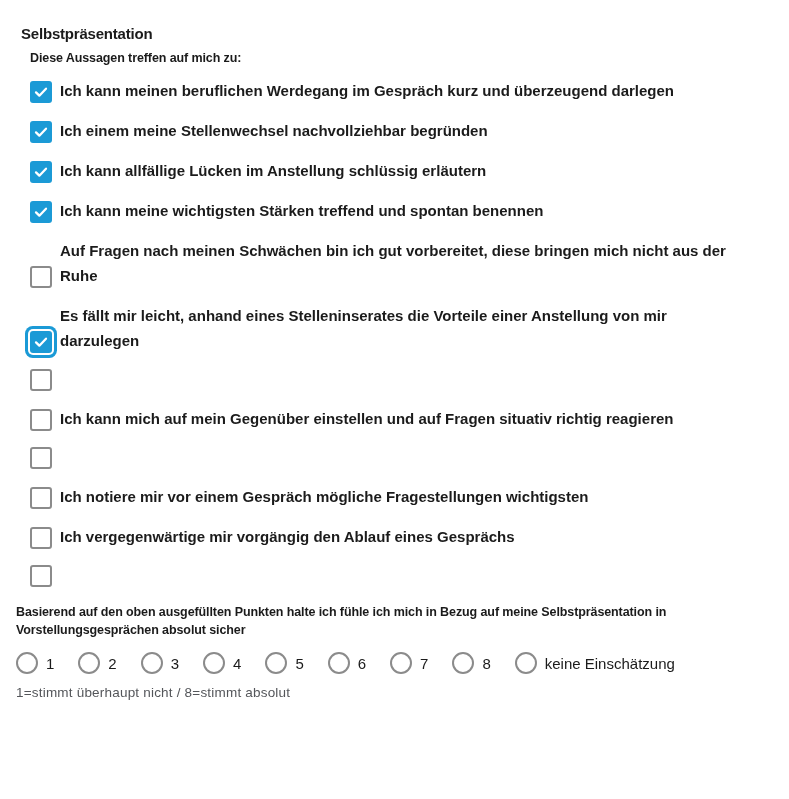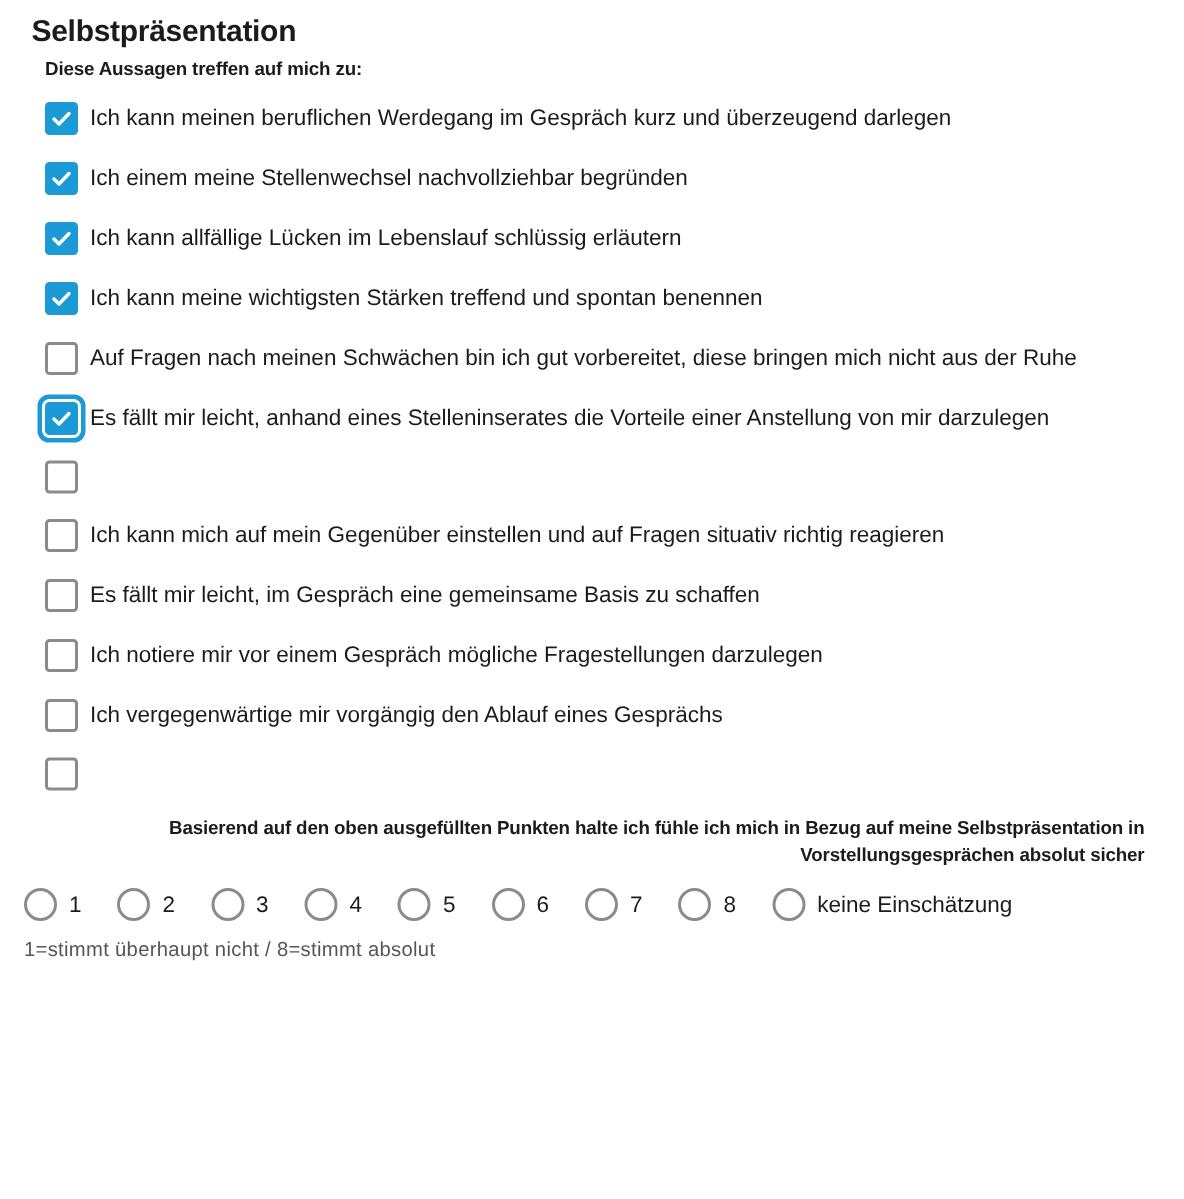--- a/index.html
+++ b/index.html
@@ -9,44 +9,44 @@
     --muted:#54565a;
   }
   *{box-sizing:border-box;}
   html,body{margin:0;padding:0;}
   body{
     width:789px;height:799px;background:#ffffff;overflow:hidden;
     font-family:"Liberation Sans", sans-serif;color:var(--text);
   }
   .page{padding:10px 0 0 21px;}
   .title{
-    font-size:20px;font-weight:700;letter-spacing:-0.2px;
-    margin:0 0 6px 0;line-height:23px;
+    font-size:15px;font-weight:700;letter-spacing:-0.2px;
+    margin:12px 0 6px 0;line-height:23px;
   }
   .instruction{
     font-size:12.5px;font-weight:700;letter-spacing:-0.1px;
     margin:0 0 12px 9px;line-height:15px;
   }
   .checklist{margin-left:9px;}
-  .check-row{display:flex;align-items:center;margin-bottom:15px;}
+  .check-row{display:flex;align-items:flex-end;margin-bottom:15px;font-weight:bold;}
   .checkbox{
     flex:0 0 auto;width:22px;height:22px;margin-top:1px;
     border:2px solid var(--box-border);border-radius:3px;background:#fff;
     display:flex;align-items:center;justify-content:center;cursor:pointer;
   }
   .checkbox.checked{border:none;background:var(--accent);}
   .checkbox.focused{box-shadow:0 0 0 2px #ffffff,0 0 0 5px var(--accent);}
   .checkbox svg{display:block;}
   .check-label{
     margin-left:8px;font-size:15px;line-height:25px;max-width:690px;
   }
   .rating{margin-left:-5px;margin-top:16px;}
   .rating-question{
     font-size:12.5px;font-weight:700;letter-spacing:-0.1px;
-    line-height:18px;max-width:747px;margin:0 0 13px 0;text-align:right;
+    line-height:18px;max-width:747px;margin:0 0 13px 0;
   }
   .radio-row{display:flex;align-items:center;gap:24px;}
   .radio-group{display:flex;align-items:center;gap:8px;cursor:pointer;}
   .radio{
     flex:0 0 auto;width:22px;height:22px;border-radius:50%;
     border:2px solid var(--box-border);background:#fff;
   }
   .radio-label{font-size:15px;white-space:nowrap;}
   .legend{font-size:13.5px;color:var(--muted);margin:11px 0 0 0;letter-spacing:0.2px;}
 </style>
@@ -74,21 +74,21 @@
           </svg>
         </span>
         <span class="check-label">Ich einem meine Stellenwechsel nachvollziehbar begründen</span>
       </div>
       <div class="check-row">
         <span class="checkbox checked">
           <svg width="16" height="16" viewBox="0 0 24 24">
             <path d="M4.5 12.5l5 5L19.5 7" fill="none" stroke="#ffffff" stroke-width="3.4" stroke-linecap="round" stroke-linejoin="round"></path>
           </svg>
         </span>
-        <span class="check-label">Ich kann allfällige Lücken im Lebenslauf schlüssig erläutern</span>
+        <span class="check-label">Ich kann allfällige Lücken im Anstellung schlüssig erläutern</span>
       </div>
       <div class="check-row">
         <span class="checkbox checked">
           <svg width="16" height="16" viewBox="0 0 24 24">
             <path d="M4.5 12.5l5 5L19.5 7" fill="none" stroke="#ffffff" stroke-width="3.4" stroke-linecap="round" stroke-linejoin="round"></path>
           </svg>
         </span>
         <span class="check-label">Ich kann meine wichtigsten Stärken treffend und spontan benennen</span>
       </div>
       <div class="check-row">
@@ -105,25 +105,24 @@
       </div>
       <div class="check-row">
         <span class="checkbox"></span>
       </div>
       <div class="check-row">
         <span class="checkbox"></span>
         <span class="check-label">Ich kann mich auf mein Gegenüber einstellen und auf Fragen situativ richtig reagieren</span>
       </div>
       <div class="check-row">
         <span class="checkbox"></span>
-        <span class="check-label">Es fällt mir leicht, im Gespräch eine gemeinsame Basis zu schaffen</span>
       </div>
       <div class="check-row">
         <span class="checkbox"></span>
-        <span class="check-label">Ich notiere mir vor einem Gespräch mögliche Fragestellungen darzulegen</span>
+        <span class="check-label">Ich notiere mir vor einem Gespräch mögliche Fragestellungen wichtigsten</span>
       </div>
       <div class="check-row">
         <span class="checkbox"></span>
         <span class="check-label">Ich vergegenwärtige mir vorgängig den Ablauf eines Gesprächs</span>
       </div>
       <div class="check-row">
         <span class="checkbox"></span>
       </div>
     </div>
 

